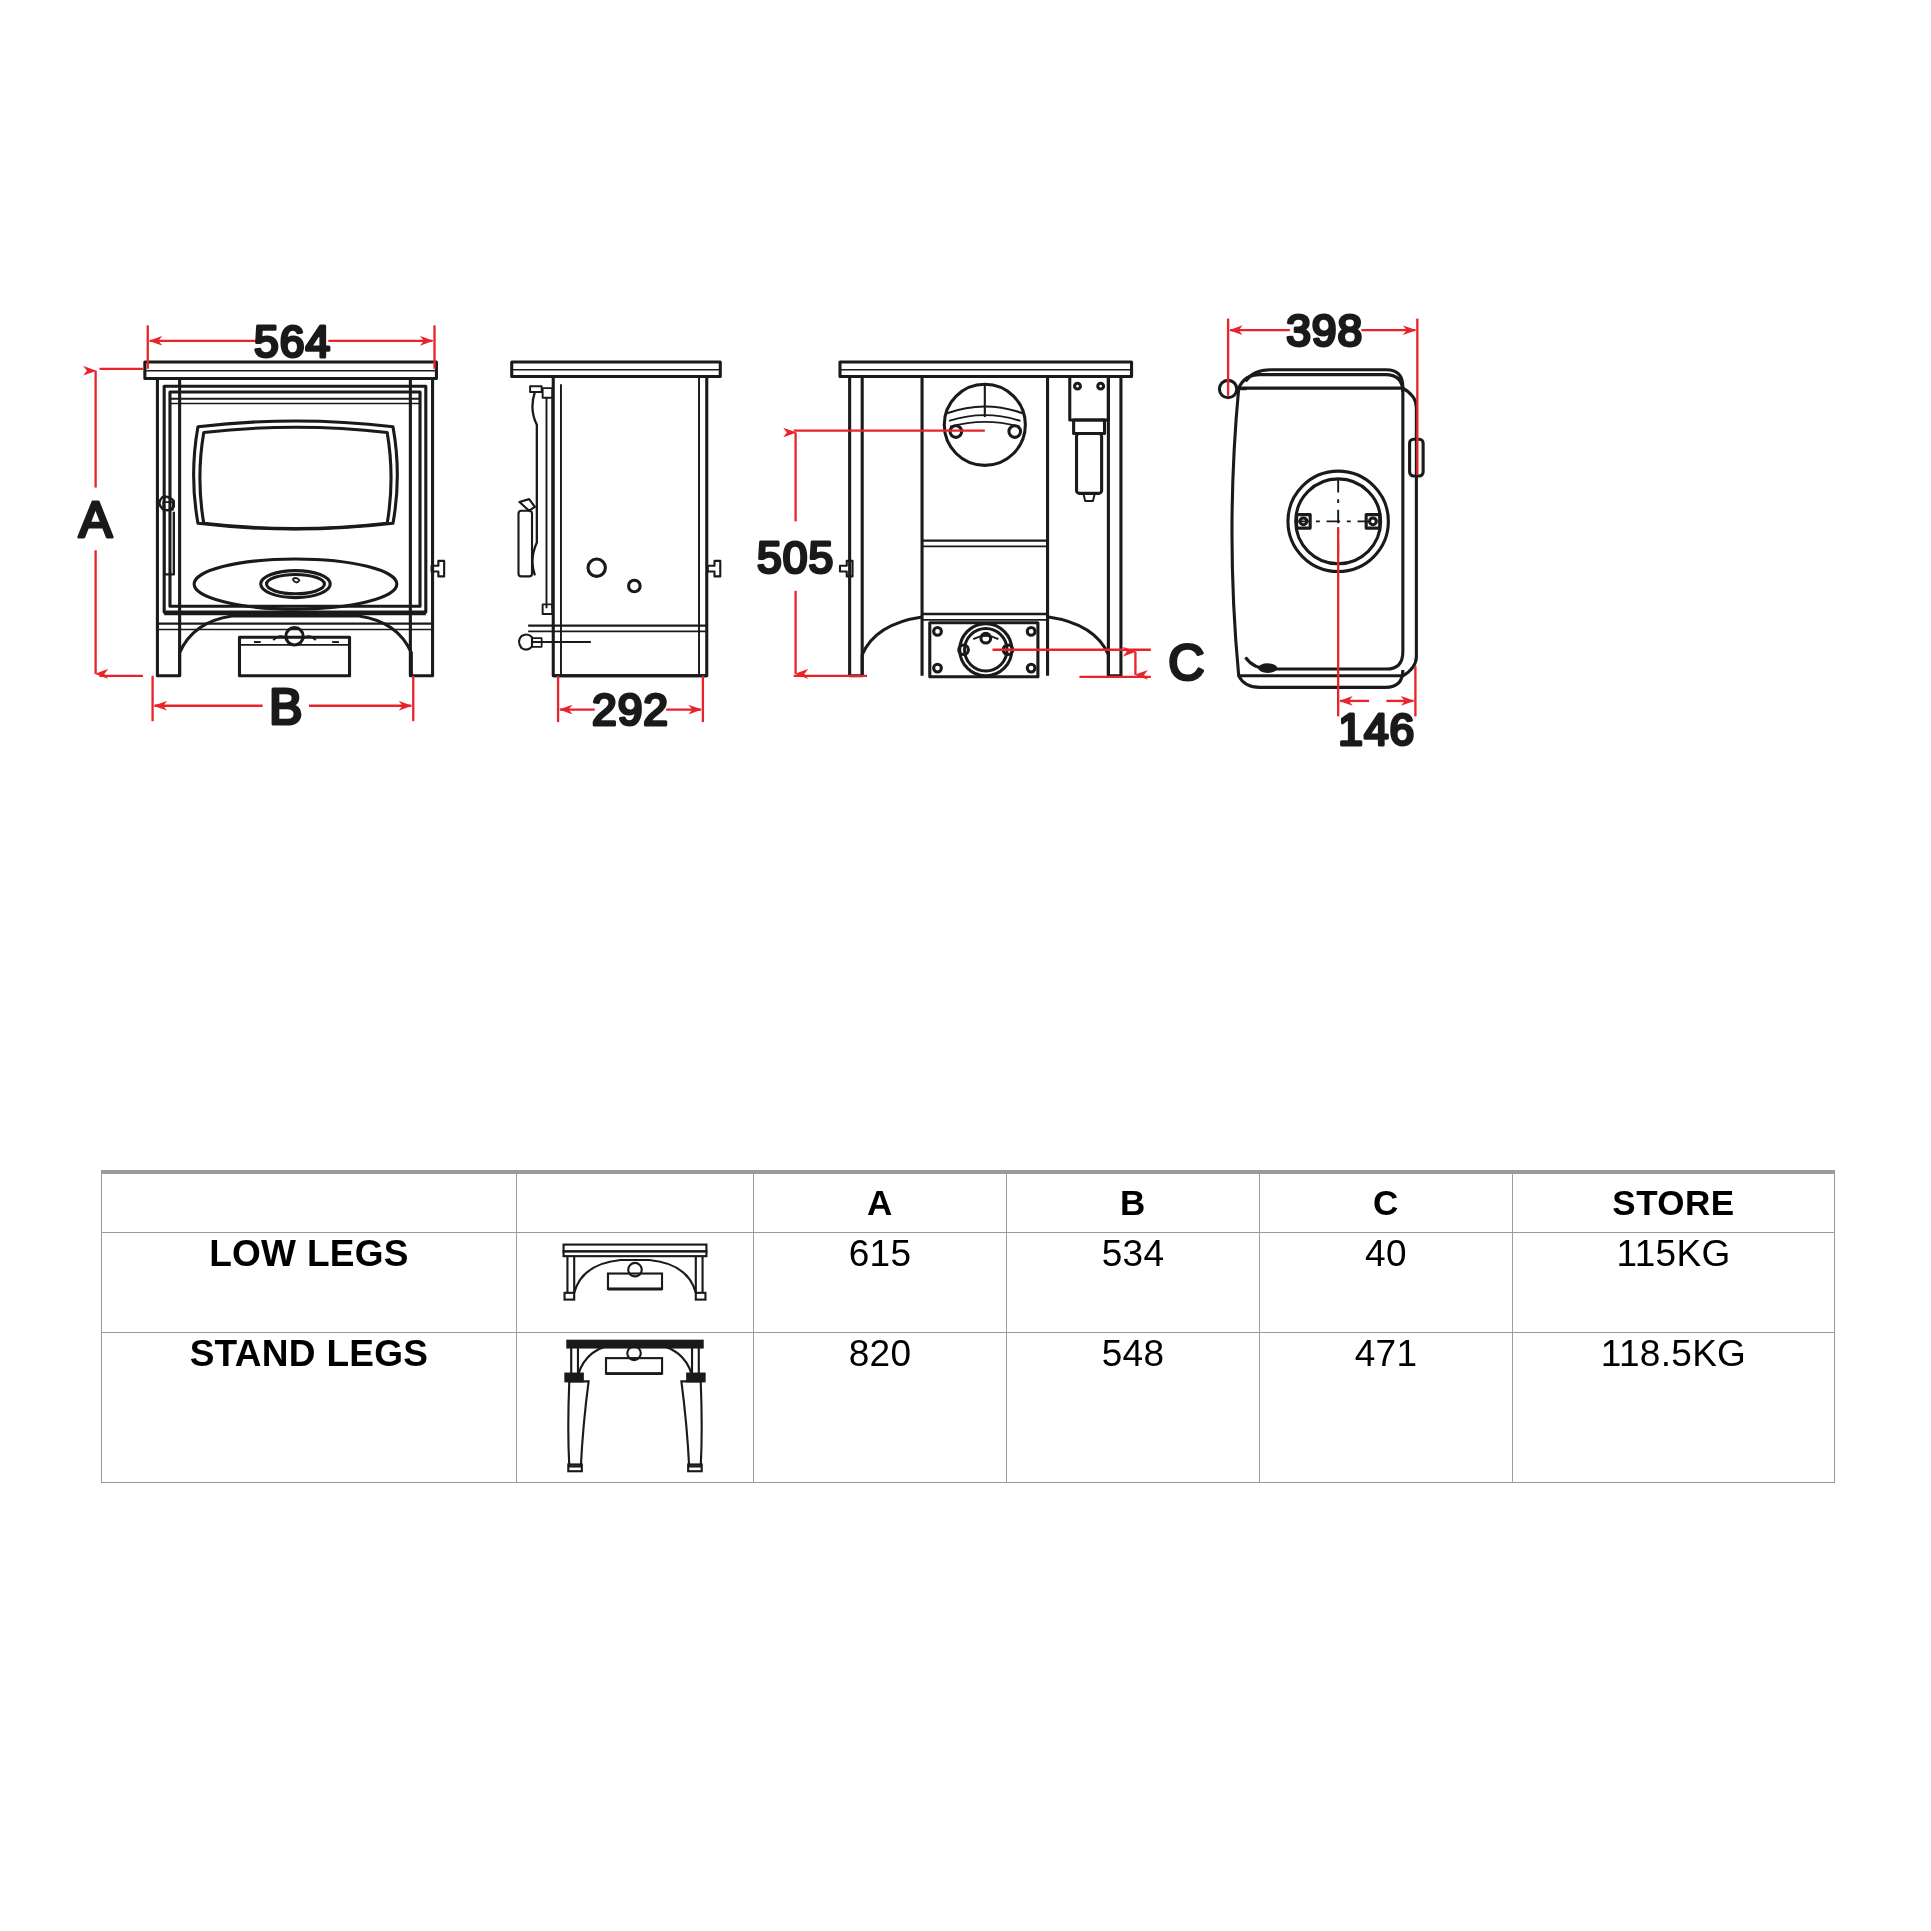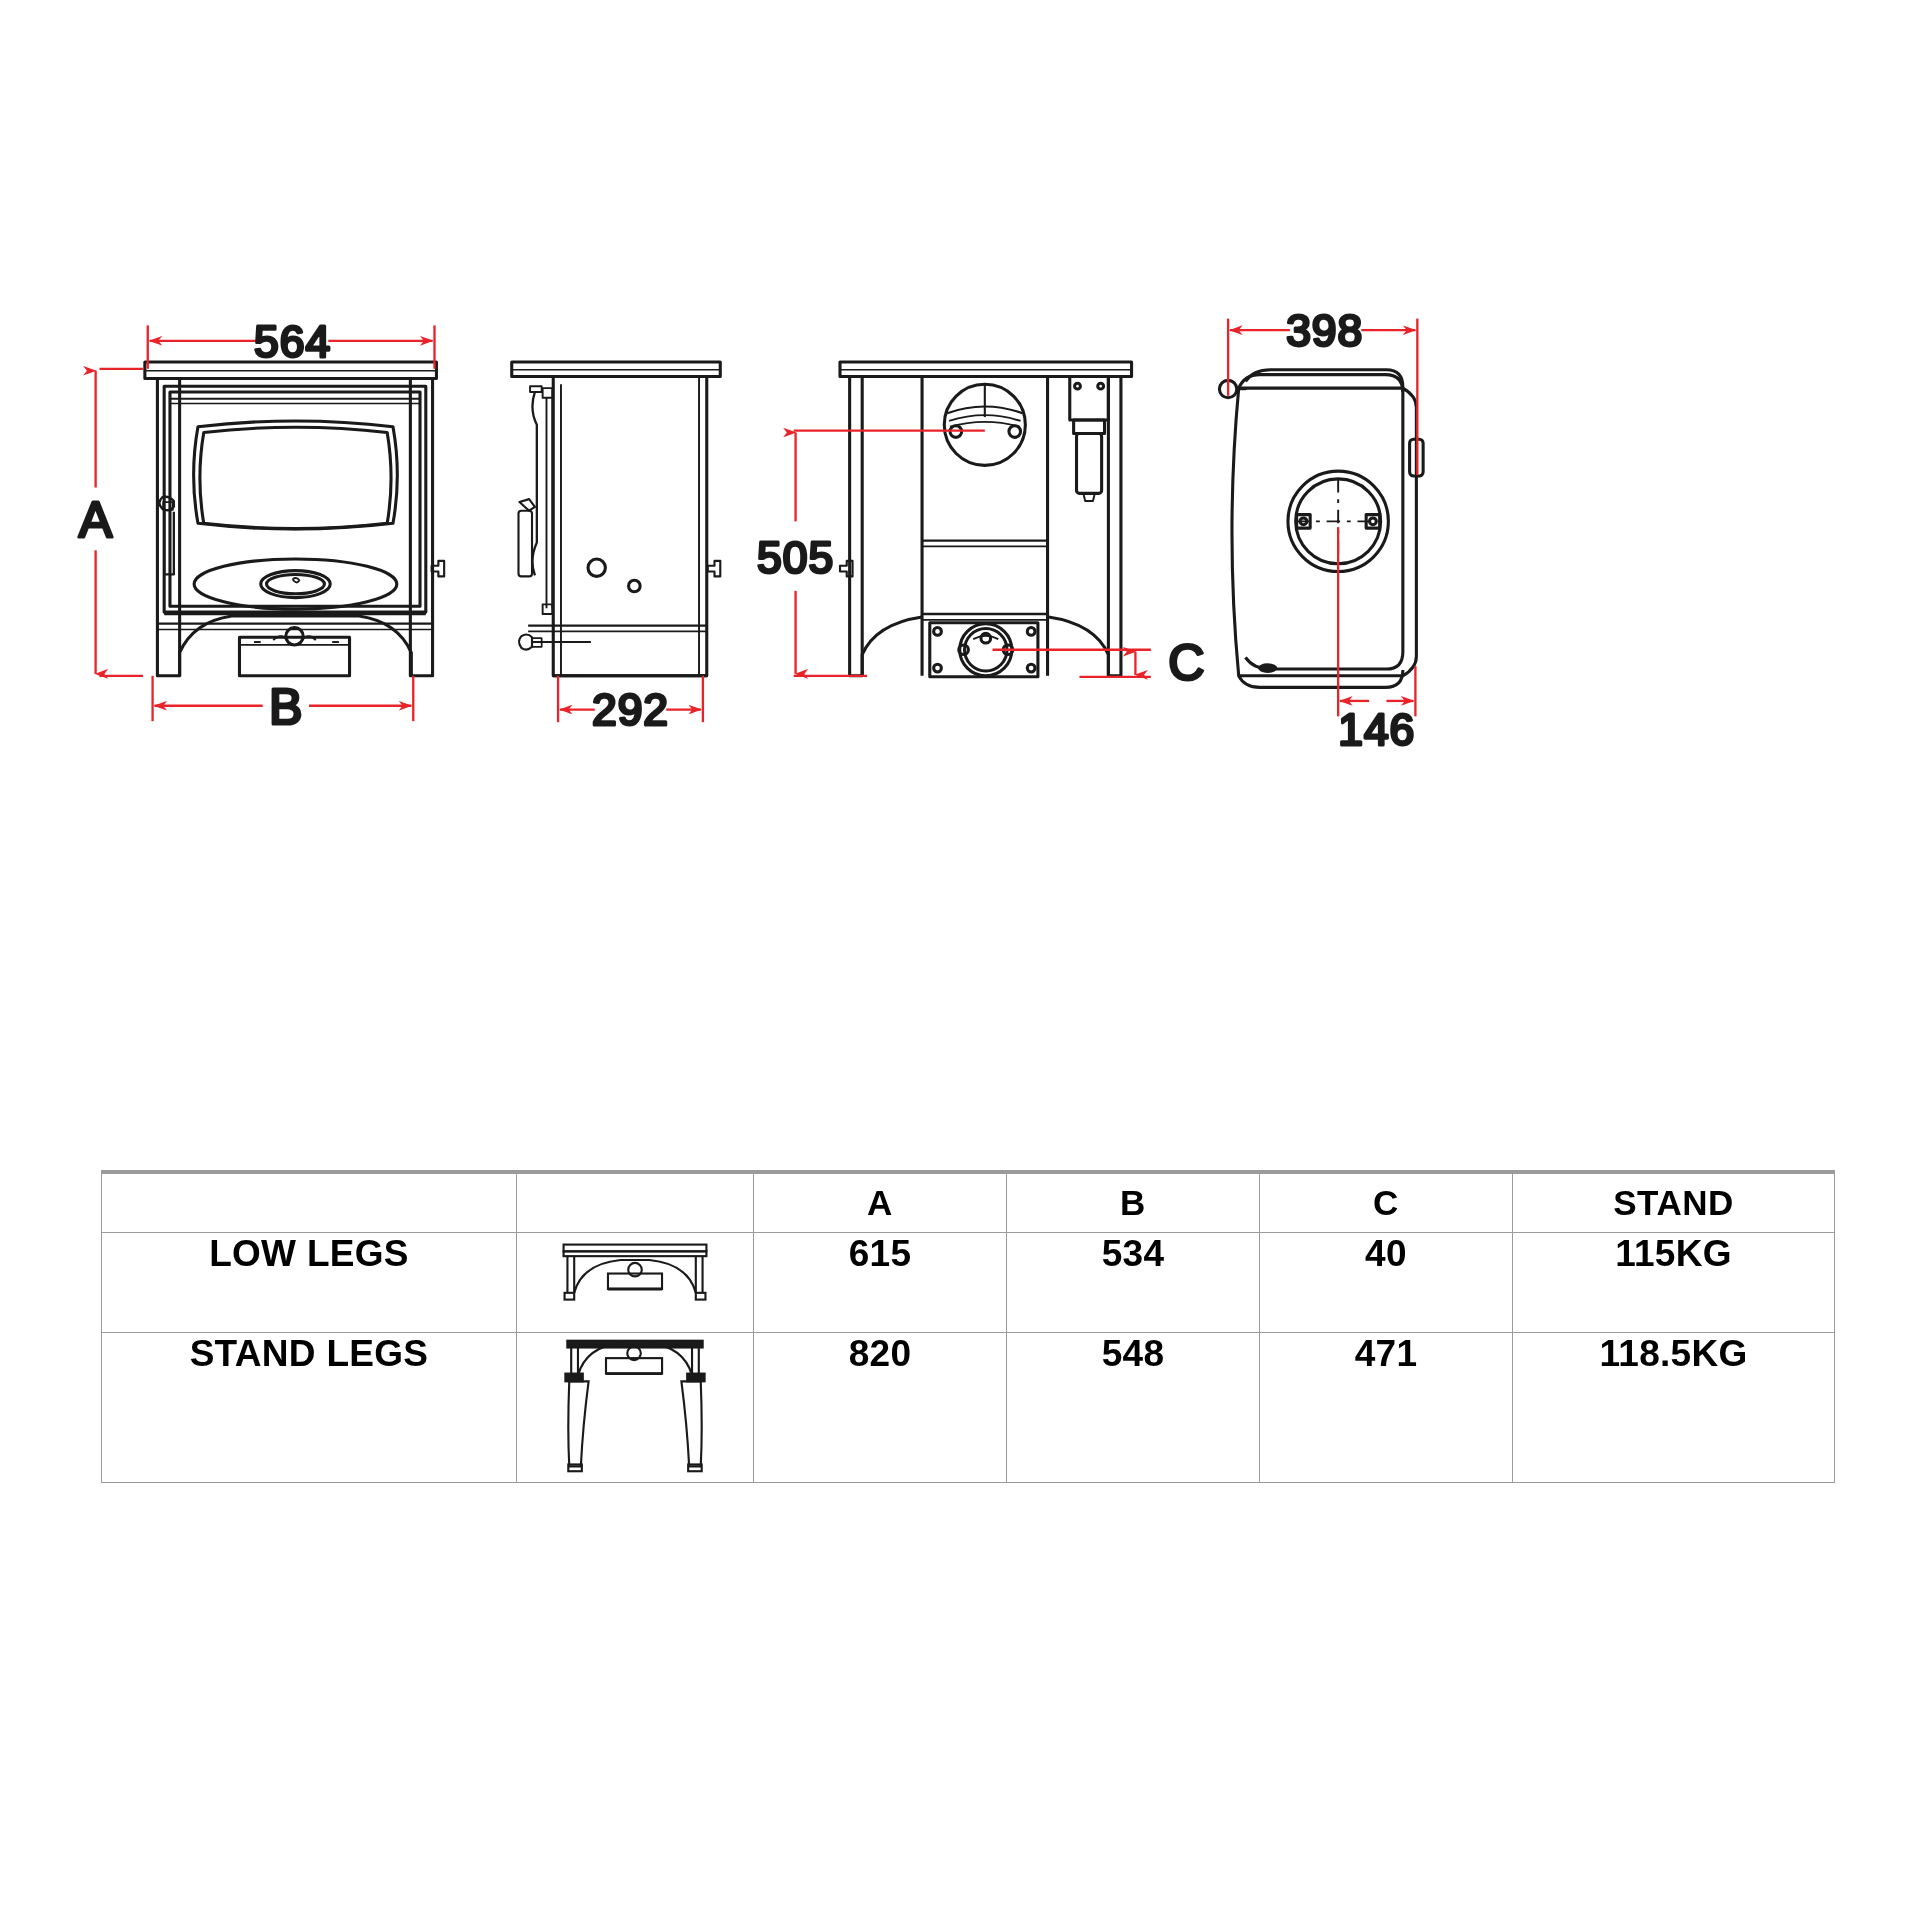--- a/index.html
+++ b/index.html
@@ -74,21 +74,21 @@
     letter-spacing: 0.3px;
     white-space: nowrap;
     text-align: center;
   }
   td.icon-cell { text-align: center; padding-top: 5.8px; }
   td.icon-cell svg { display: inline-block; }
   td.val-cell {
     text-align: center;
     padding-top: 13.5px;
     font-size: 37px;
-    font-weight: bold;
+    font-weight: normal;
     color: #000;
     letter-spacing: 0.3px;
   }
   
   col.c-name   { width: 415px; }
   col.c-icon   { width: 237px; }
   col.c-a      { width: 253px; }
   col.c-b      { width: 253px; }
   col.c-c      { width: 253px; }
   col.c-weight { width: 322px; }
@@ -338,21 +338,21 @@
         <col class="c-c">
         <col class="c-weight">
     </colgroup>
     <thead>
       <tr>
         <td></td>
         <td></td>
         <td>A</td>
         <td>B</td>
         <td>C</td>
-        <td>STAND</td>
+        <td>STORE</td>
       </tr>
     </thead>
     <tbody>
 
       <tr class="r-low">
         <td class="name-cell">LOW LEGS</td>
         <td class="icon-cell">
           <svg width="174" height="83" viewBox="0 0 180 86" fill="none" stroke="#1a1a1a" stroke-width="2.2">
             <rect x="16" y="12" width="148" height="7"></rect>
             <rect x="16" y="19" width="148" height="5"></rect>

